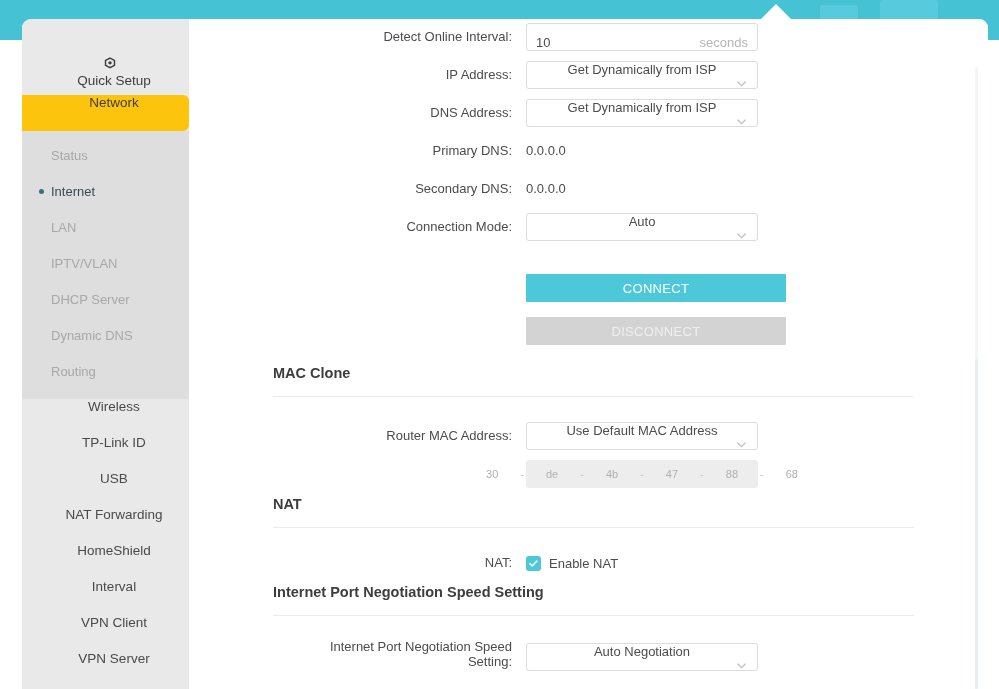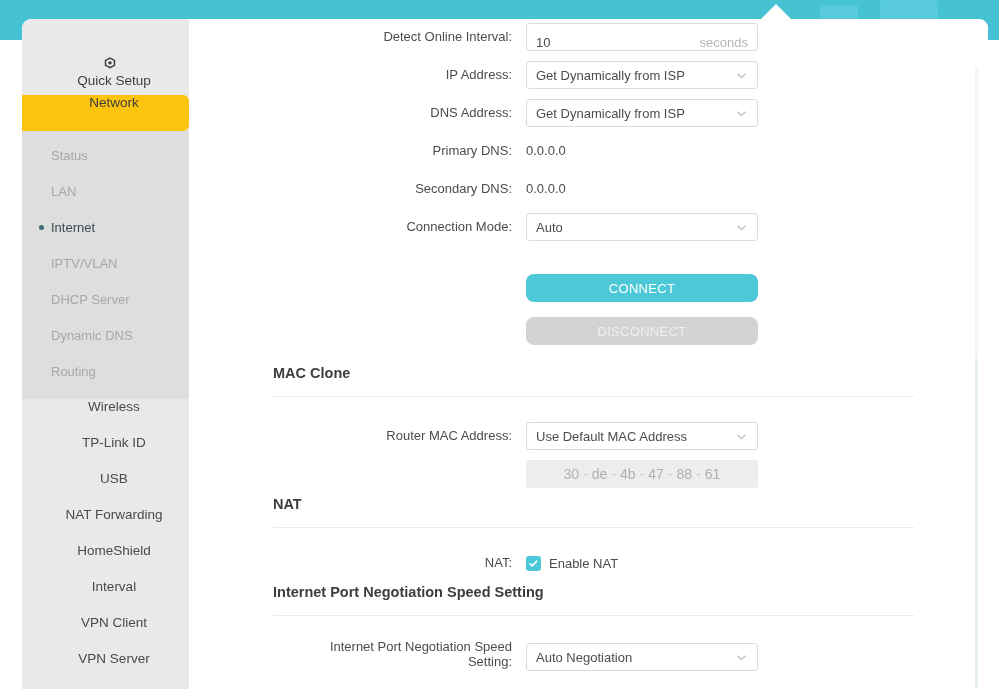--- a/index.html
+++ b/index.html
@@ -201,37 +201,38 @@
     border: 1px solid #dcdcdc;
     border-radius: 3px;
     background: #fff;
     display: flex;
     align-items: center;
     padding: 0 9px;
     box-sizing: border-box;
     font-size: 13px;
     color: #4c4c4c;
     cursor: pointer;
+    flex-direction: column;
   }
   .chev {
     margin-left: auto;
     width: 13px; height: 13px;
     flex: 0 0 auto;
   }
 
   .static-val {
     font-size: 13px;
     color: #4c4c4c;
     line-height: 28px;
   }
 
   .btn {
-    width: 232px;
+    width: 260px;
     height: 28px;
-    border-radius: 8px;
+    border-radius: 1px;
     display: flex;
     align-items: center;
     justify-content: center;
     font-size: 13px;
     letter-spacing: 0.3px;
     box-sizing: border-box;
     cursor: pointer;
   }
   .btn.primary {
     background: #4dc8d8;
@@ -256,22 +257,22 @@
   }
 
   .mac-disabled {
     width: 232px;
     height: 28px;
     background: #ededed;
     border-radius: 3px;
     display: flex;
     align-items: center;
     justify-content: center;
-    gap: 4px;
-    font-size: 14px;
+    gap: 22px;
+    font-size: 11px;
     color: #b0b0b0;
     box-sizing: border-box;
   }
   .mac-disabled .sep { color: #c6c6c6; }
 
   .check-row {
     display: flex;
     align-items: center;
     text-align: right;
   }
@@ -340,26 +341,26 @@
       </div>
 
       <div class="nav-item active">
         <span>Network</span>
       </div>
 
       <div id="submenu">
         <div class="sub-item">
           <span>Status</span>
         </div>
-        <div class="sub-item">
-          <span>LAN</span>
-        </div>
         <div class="sub-item selected">
           <span class="sub-bullet"></span>
           <span>Internet</span>
+        </div>
+        <div class="sub-item">
+          <span>LAN</span>
         </div>
         <div class="sub-item">
           <span>IPTV/VLAN</span>
         </div>
         <div class="sub-item">
           <span>DHCP Server</span>
         </div>
         <div class="sub-item">
           <span>Dynamic DNS</span>
         </div>
@@ -496,21 +497,21 @@
           <span>30</span>
           <span class="sep">-</span>
           <span>de</span>
           <span class="sep">-</span>
           <span>4b</span>
           <span class="sep">-</span>
           <span>47</span>
           <span class="sep">-</span>
           <span>88</span>
           <span class="sep">-</span>
-          <span>61</span>
+          <span>68</span>
         </div>
       </div>
 
       <div style="position:absolute; left:84px; top:477px;">
         <div class="section-title">NAT</div>
       </div>
       <div class="divider" style="position:absolute; left:84px; top:508px;"></div>
 
       <div class="form-row" style="top:528px; position:absolute; left:0; width:799px; height:32px;">
         <div class="field-label">NAT:</div>

